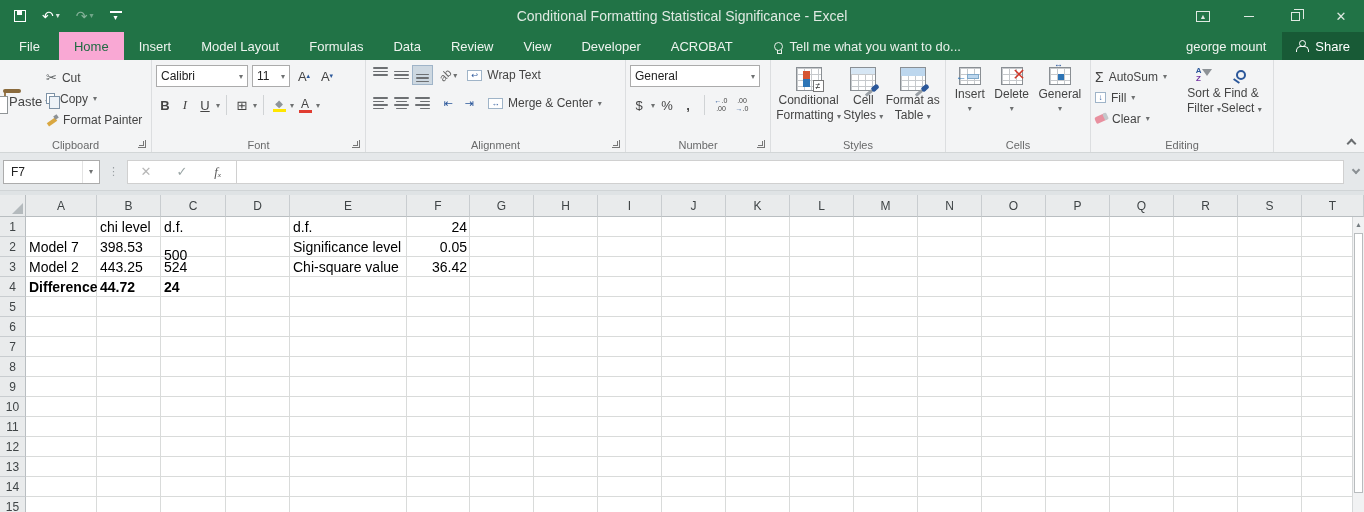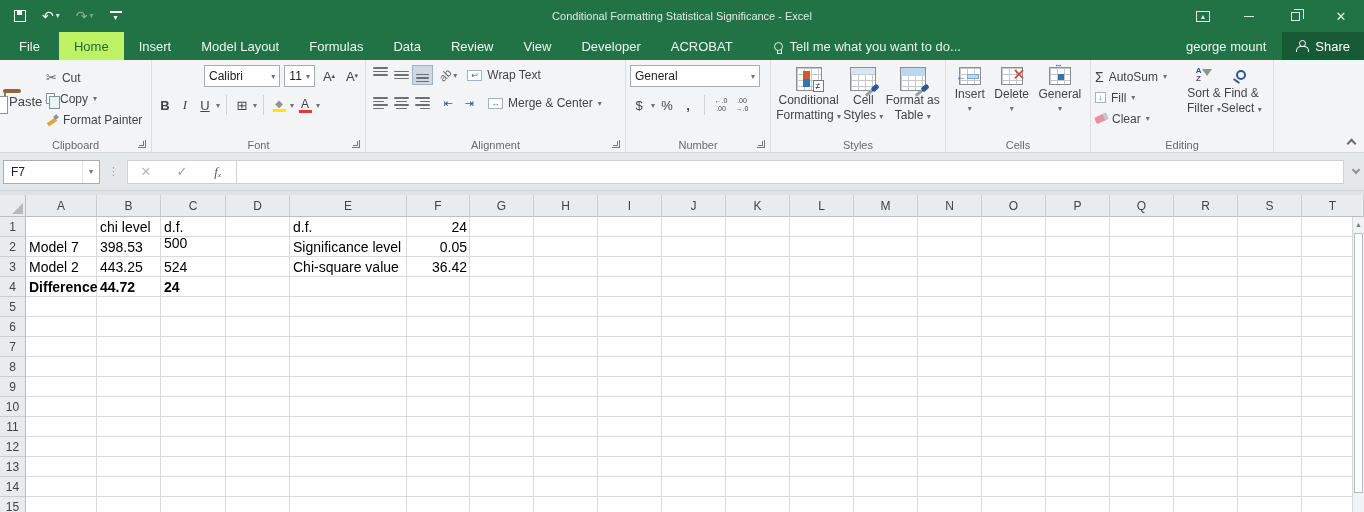--- a/index.html
+++ b/index.html
@@ -8,33 +8,33 @@
 
   
   .titlebar { height:32px; background:#217346; color:#fff; display:flex; align-items:center; position:relative; }
   .qat { display:flex; align-items:center; gap:16px; margin-left:14px; }
   .qat .ico { display:inline-flex; align-items:center; color:#fff; font-size:14px; line-height:1; cursor:default; }
   .floppy { width:12px; height:12px; border:1.5px solid #fff; position:relative; }
   .floppy:after { content:""; position:absolute; left:2px; top:0; width:5px; height:4px; background:#fff; }
   .dim { opacity:.45; }
   .tinycaret { font-size:8px; margin-left:2px; opacity:.8; }
   .qat-more { width:12px; border-top:2px solid #fff; padding-top:1px; text-align:center; font-size:8px; }
-  .title-text { position:absolute; left:50%; transform:translateX(-50%); color:#dfe9e2; font-size:11px; white-space:nowrap; }
+  .title-text { position:absolute; left:50%; transform:translateX(-50%); color:#dfe9e2; font-size:14px; white-space:nowrap; }
   .winctl { position:absolute; right:0; top:0; height:32px; display:flex; align-items:center; }
   .winbtn { width:46px; height:32px; display:flex; align-items:center; justify-content:center; color:#dfe9e2; font-size:13px; }
   .rdo-box { width:14px; height:11px; border:1px solid #dfe9e2; text-align:center; font-size:7px; line-height:9px; }
   .min-glyph { width:10px; border-bottom:1px solid #dfe9e2; }
   .restore-glyph { width:9px; height:9px; border:1px solid #dfe9e2; position:relative; }
   .restore-glyph:after { content:""; position:absolute; left:2px; top:-4px; width:9px; height:9px; border:1px solid #dfe9e2; border-left:none; border-bottom:none; }
 
   
   .tabrow { height:28px; background:#217346; display:flex; align-items:stretch; color:#eef4ef; }
   .tab { display:flex; align-items:center; padding:0 15px; font-size:13px; white-space:nowrap; cursor:default; }
   .tab.file { padding:0 19px; }
-  .tab.active { background:#bef264; color:#1e6b42; }
+  .tab.active { background:#f9a8d4; color:#1e6b42; }
   .tellme { display:flex; align-items:center; gap:7px; margin-left:26px; color:#e8efe9; white-space:nowrap; }
   .bulb { width:9px; height:9px; border:1px solid #e8efe9; border-radius:50%; position:relative; }
   .bulb:after { content:""; position:absolute; left:2px; bottom:-4px; width:3px; height:3px; border-left:1px solid #e8efe9; border-right:1px solid #e8efe9; border-bottom:1px solid #e8efe9; }
   .tab-spacer { flex:1; }
   .username { display:flex; align-items:center; padding:0 16px; color:#eef4ef; }
   .sharebtn { display:flex; align-items:center; gap:7px; padding:0 14px; background:#185a36; color:#fff; }
   .person { width:12px; height:12px; position:relative; }
   .person:before { content:""; position:absolute; left:3px; top:0; width:5px; height:5px; border:1px solid #fff; border-radius:50%; }
   .person:after { content:""; position:absolute; left:0; bottom:0; width:11px; height:5px; border:1px solid #fff; border-bottom:none; border-radius:5px 5px 0 0; }
 
@@ -59,21 +59,21 @@
   .copyico { width:9px; height:11px; border:1px solid #7d92a6; background:#fff; position:relative; }
   .copyico:after { content:""; position:absolute; left:2px; top:2px; width:9px; height:11px; border:1px solid #7d92a6; background:#eef3f8; }
   .brushico { width:12px; height:12px; position:relative; }
   .brushico:before { content:""; position:absolute; left:1px; top:6px; width:10px; height:4px; background:#d9a741; transform:rotate(-35deg); }
   .brushico:after { content:""; position:absolute; left:8px; top:1px; width:4px; height:4px; background:#8d9296; transform:rotate(-35deg); }
 
   
   .g-font { width:214px; }
   .combo { background:#fff; border:1px solid #ababab; height:22px; display:flex; align-items:center; padding:0 4px; font-size:12px; color:#222; }
   .combo .caret { margin-left:auto; }
-  .fname { width:100px;margin-left:48px; }
+  .fname { width:92px; }
   .fsize { width:38px; margin-left:4px; }
   .fontrow2 { margin-top:8px; gap:2px; }
   .fbtn { min-width:18px; height:20px; display:flex; align-items:center; justify-content:center; font-size:13px; color:#444; }
   .grow { font-size:13px; margin-left:5px; position:relative; }
   .grow sup { font-size:7px; color:#2b579a; }
   .vsep { width:1px; height:20px; background:#d0d3d5; margin:0 4px; }
   .ubar { text-decoration:underline; }
   .colorbar { display:block; width:13px; height:3px; margin-top:0px; }
   .stack { display:flex; flex-direction:column; align-items:center; line-height:1; }
 
@@ -556,21 +556,21 @@
     <div class="hline" style="top: 261px; left: 26px; width: 1326px;"></div>
     <div class="rowhdr" style="top: 262px; height: 20px;">13</div>
     <div class="hline" style="top: 281px; left: 26px; width: 1326px;"></div>
     <div class="rowhdr" style="top: 282px; height: 20px;">14</div>
     <div class="hline" style="top: 301px; left: 26px; width: 1326px;"></div>
     <div class="rowhdr" style="top: 302px; height: 20px;">15</div>
     <div class="gcell clip" style="left: 97px; width: 64px; top: 22px;">chi level</div>
     <div class="gcell" style="left: 161px; width: 65px; top: 22px;">d.f.</div>
     <div class="gcell" style="left: 26px; width: 71px; top: 42px;">Model 7</div>
     <div class="gcell" style="left: 97px; width: 64px; top: 42px;">398.53</div>
-    <div class="gcell" style="left: 161px; width: 65px; top: 38px;">500</div>
+    <div class="gcell" style="left: 161px; width: 65px; top: 50px;">500</div>
     <div class="gcell" style="left: 26px; width: 71px; top: 62px;">Model 2</div>
     <div class="gcell" style="left: 97px; width: 64px; top: 62px;">443.25</div>
     <div class="gcell" style="left: 161px; width: 65px; top: 62px;">524</div>
     <div class="gcell bold" style="left: 26px; width: 71px; top: 82px;">Difference</div>
     <div class="gcell bold" style="left: 97px; width: 64px; top: 82px;">44.72</div>
     <div class="gcell bold" style="left: 161px; width: 65px; top: 82px;">24</div>
     <div class="gcell" style="left: 290px; width: 117px; top: 22px;">d.f.</div>
     <div class="gcell right" style="left: 407px; width: 63px; top: 22px;">24</div>
     <div class="gcell" style="left: 290px; width: 117px; top: 42px;">Significance level</div>
     <div class="gcell right" style="left: 407px; width: 63px; top: 42px;">0.05</div>

